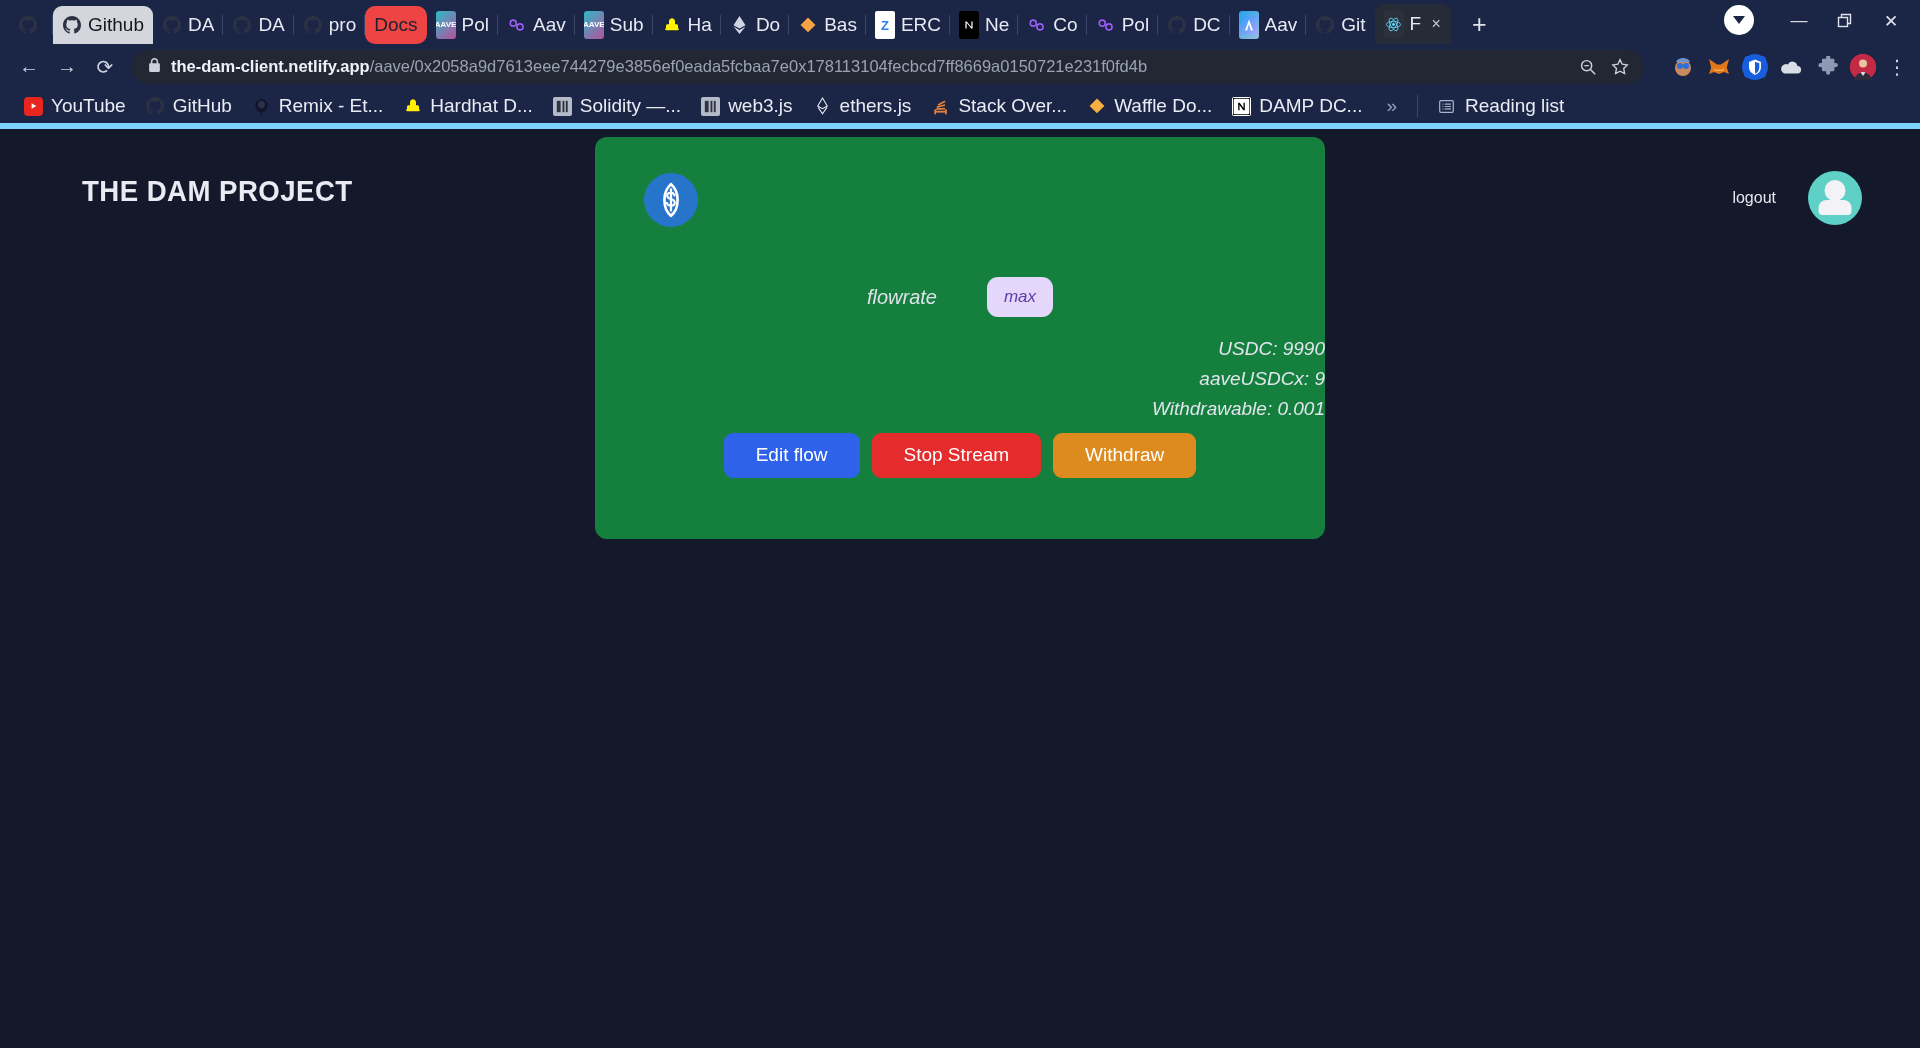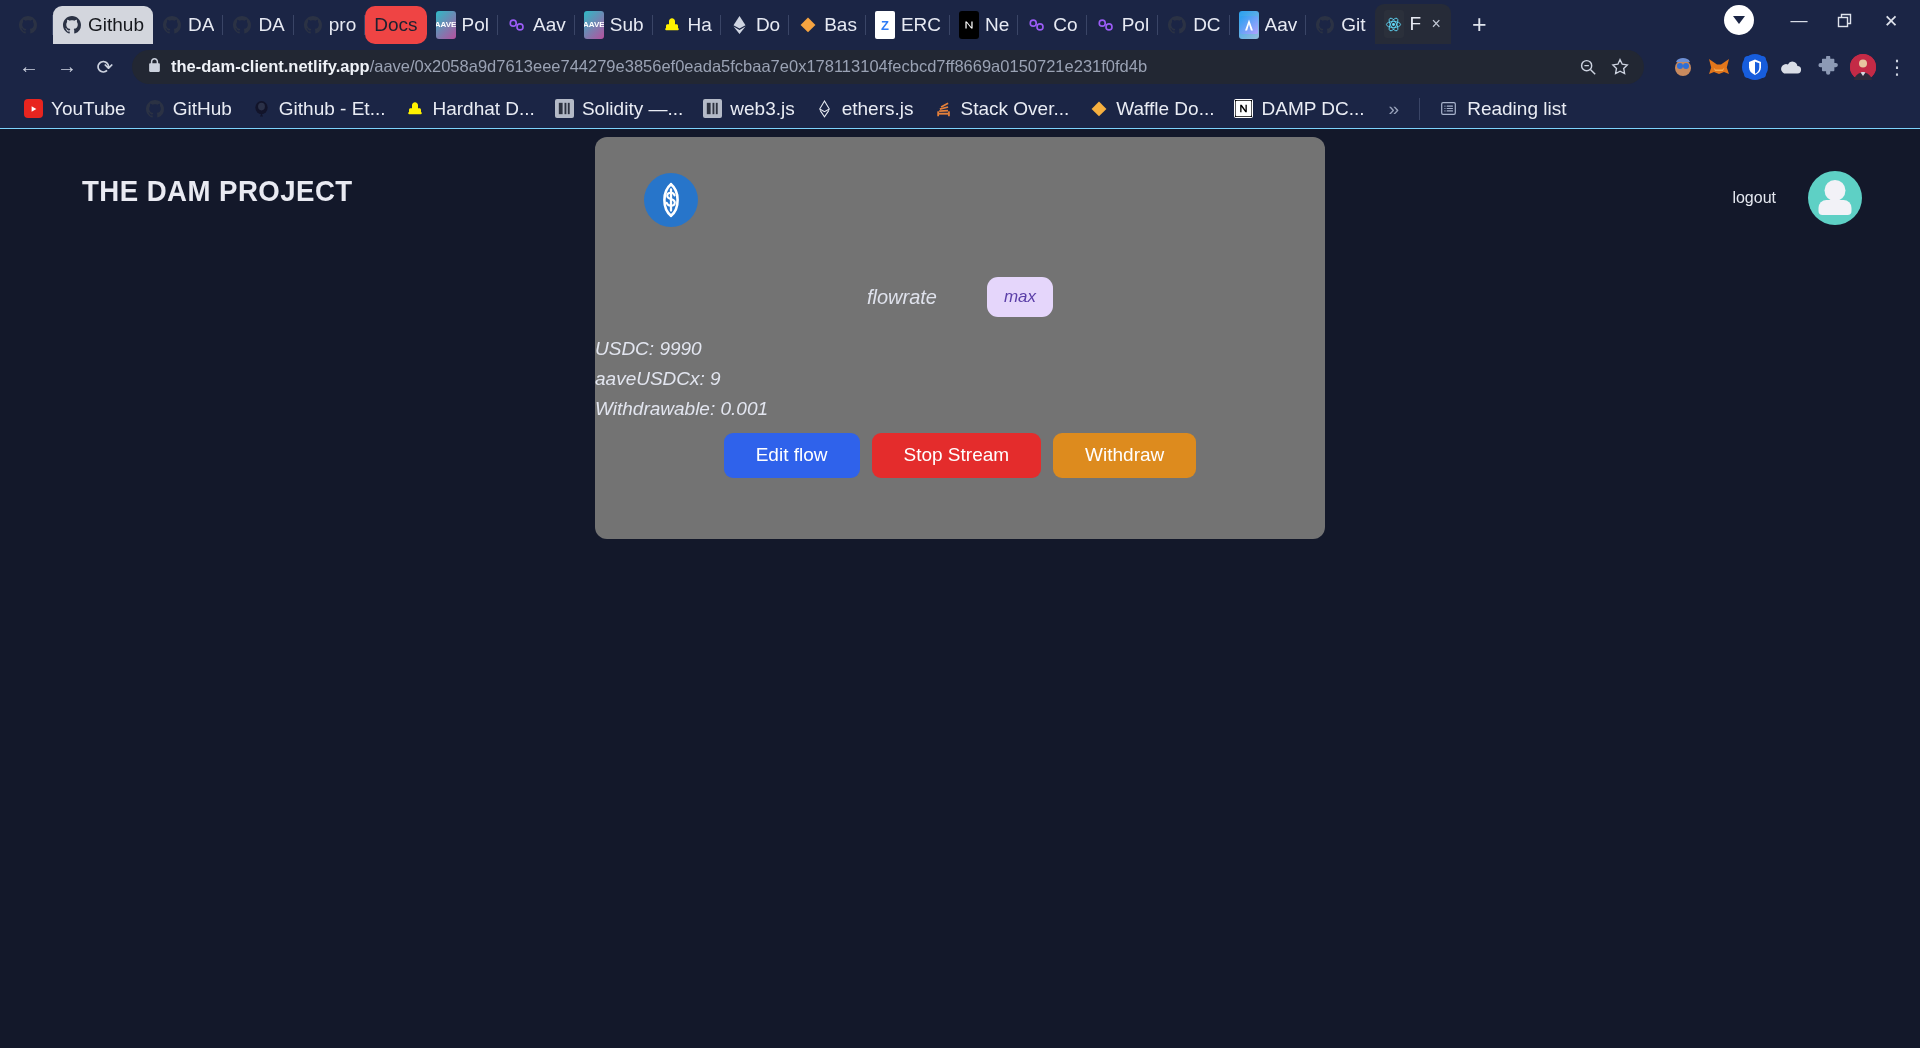--- a/index.html
+++ b/index.html
@@ -179,21 +179,21 @@
   .kebab { color:#cdd3e0; font-size:20px; width:22px; text-align:center; }
 
   
   .bookmarks {
     height: 40px;
     background: #1b2545;
     display: flex;
     align-items: center;
     padding: 0 10px 0 14px;
     gap: 0;
-    border-bottom: 1px solid #7dd3fc;
+    border-bottom: 6px solid #7dd3fc;
   }
   .bm {
     display: flex; align-items: center; gap: 8px;
     padding: 0 10px;
     color: #e9ecf4;
     font-size: 19px;
     white-space: nowrap;
     flex: 0 0 auto;
   }
   .bm .favicon { width:19px; height:19px; flex:0 0 19px; }
@@ -248,21 +248,21 @@
   }
   .avatar .body {
     position:absolute; bottom:10px; left:50%; transform:translateX(-50%);
     width:33px; height:15px; border-radius:8px 8px 4px 4px; background:#f2f2f7;
   }
 
   .card {
     position: absolute;
     left: 595px; top: 8px;
     width: 730px; height: 402px;
-    background: #737373;
+    background: #15803d;
     border-radius: 12px;
   }
   .usdc-logo {
     position: absolute; left: 49px; top: 36px;
     width: 54px; height: 54px;
     border-radius: 50%;
     background: #2775ca;
     display:flex; align-items:center; justify-content:center;
   }
   .usdc-logo svg { display:block; }
@@ -307,21 +307,21 @@
     font-size: 17px; font-style: italic;
     border: none;
     border-radius: 11px;
     padding: 10px 17px;
     font-family: "Liberation Sans", sans-serif;
   }
 
   .balances {
     position: absolute;
     left: 0; right: 0; top: 197px;
-    text-align: left;
+    text-align: right;
   }
   .balance-line {
     color: #e2e5ef;
     font-size: 19px;
     font-style: italic;
     line-height: 30px;
   }
 
   .actions {
     position: absolute;
@@ -652,21 +652,21 @@
     </div>
 
     <div class="bm">
       <span class="favicon fi-remix">
         <svg width="17" height="17" viewBox="0 0 18 18">
             <ellipse cx="9" cy="8" rx="6.5" ry="7" fill="#12142a"></ellipse>
             <ellipse cx="9" cy="7" rx="3.6" ry="4" fill="#2b3148"></ellipse>
             <path d="M9 14l1.6 3.5H7.4z" fill="#12142a"></path>
           </svg>
       </span>
-      <span>Github - Et...</span>
+      <span>Remix - Et...</span>
     </div>
 
     <div class="bm">
       <span class="favicon fi-hardhat">
         <svg width="18" height="18" viewBox="0 0 24 24" fill="#fff100">
             <path d="M12 3c-2.2 0-4 1.8-4 4v4H6c-1.1 0-2 .9-2 2v3h16v-3c0-1.1-.9-2-2-2h-2V7c0-2.2-1.8-4-4-4z"></path>
             <rect x="3" y="16" width="18" height="3" rx="1.2"></rect>
           </svg>
       </span>
       <span>Hardhat D...</span>

